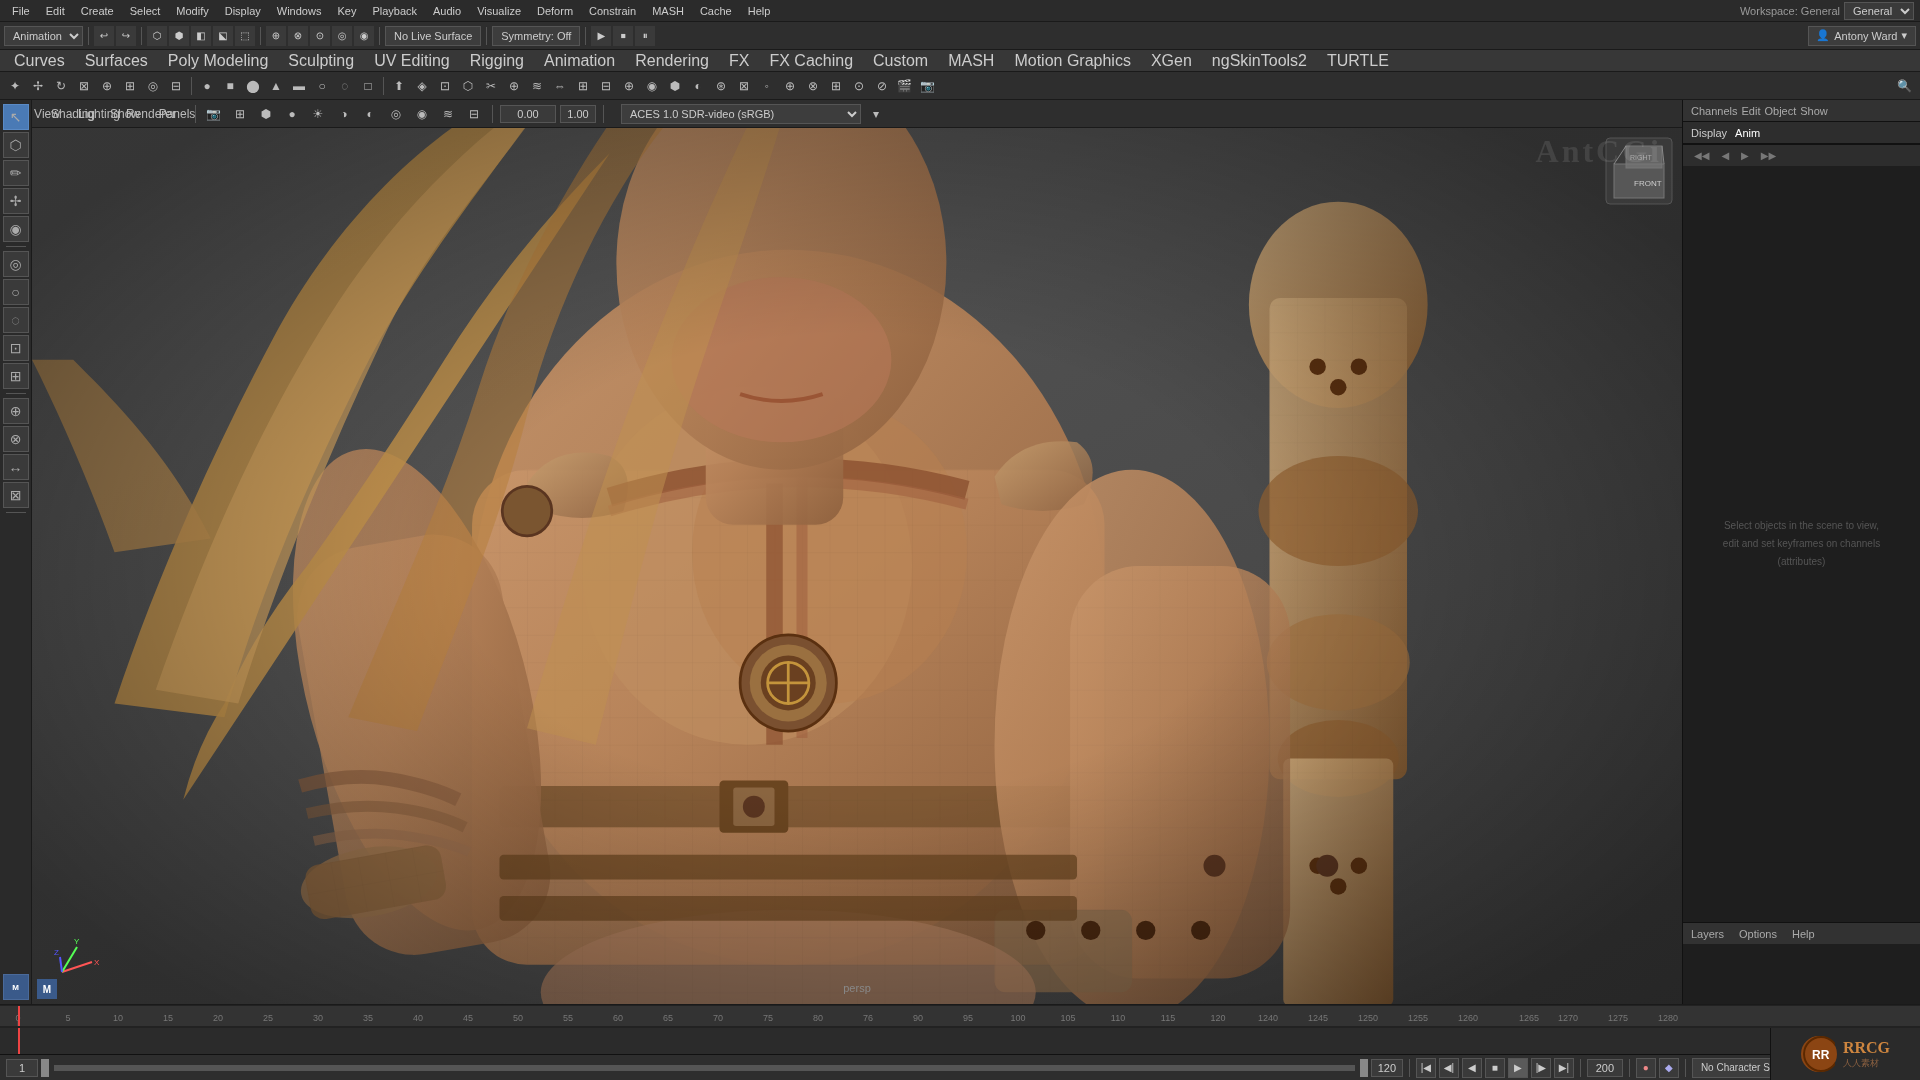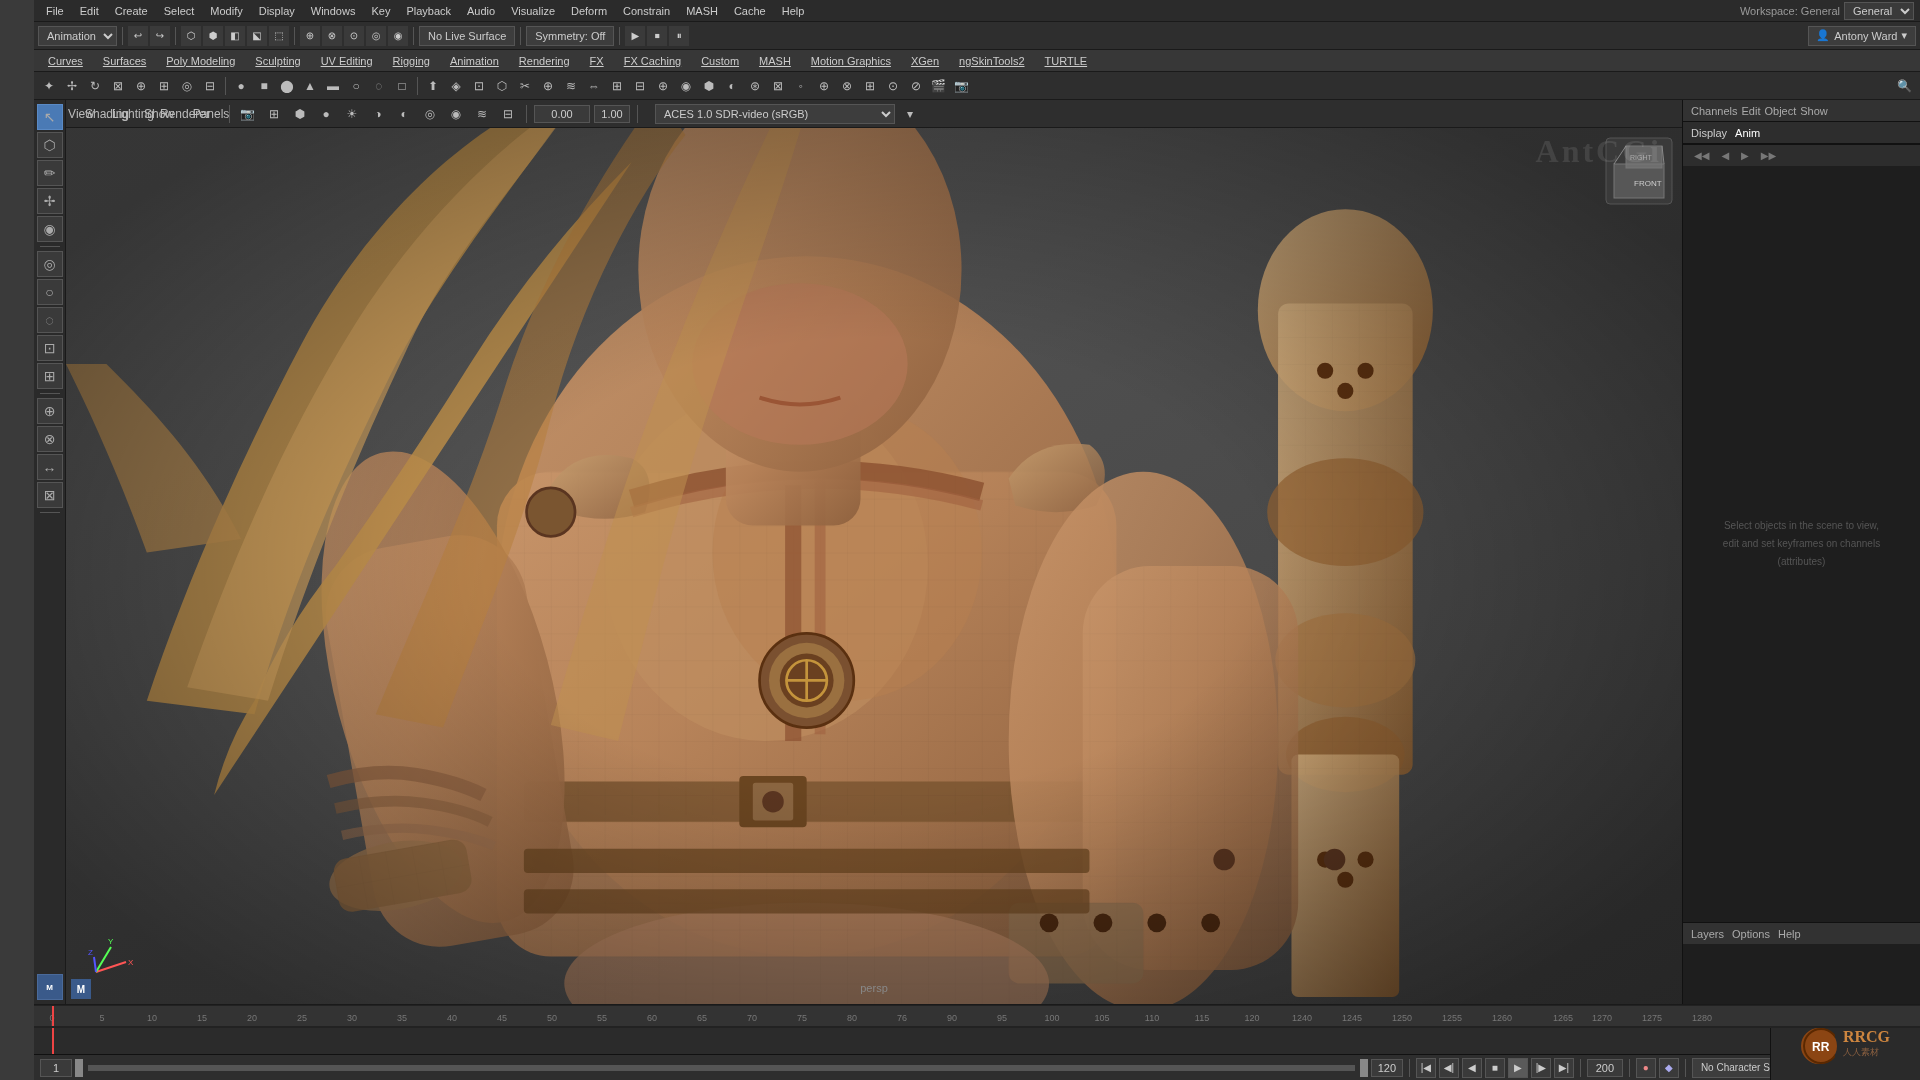--- a/index.html
+++ b/index.html
@@ -110,26 +110,25 @@
     #menu-bar {
       height: 22px;
       background: #373737;
       display: flex;
       align-items: center;
       padding: 0 4px;
       gap: 0;
       border-bottom: 1px solid #1a1a1a;
     }
     .menu-item {
-      font-size: 11px;
+      font-size: 16px;
       color: #cccccc;
       padding: 2px 10px;
       cursor: pointer;
       white-space: nowrap;
-      text-decoration: underline;
     }
     .menu-separator { flex: 1; }
 
     
     #icon-bar {
       height: 28px;
       background: #2e2e2e;
       display: flex;
       align-items: center;
       padding: 0 4px;
@@ -327,21 +326,20 @@
       height: 5px;
       background: #555;
       transform: translateX(-50%);
     }
 
     
     #full-layout {
       display: flex;
       flex-direction: column;
       height: 1080px;
-      padding-left: 34px;
     }
 
     #content-area {
       display: flex;
       flex: 1;
       min-height: 0;
     }
 
     #viewport-section {
       flex: 1;
@@ -813,21 +811,21 @@
         <span class="mini-arrow">▶</span>
         <span class="mini-arrow">▶▶</span>
       </div>
 
       <div id="channels-body">
         <div id="channels-info">
           <span>Select objects in the scene to view,<br>edit and set keyframes on channels<br>(attributes)</span>
         </div>
       </div>
 
-      <div style="height:22px; background:#323232; display:flex; align-items:center; padding:0 8px; gap:8px; border-top:1px solid #111;">
+      <div style="height:22px; background:#323232; display:flex; align-items:center; padding:0 8px; gap:15px; border-top:1px solid #111;">
         <span class="ch-tab">Layers</span>
         <span class="ch-tab">Options</span>
         <span class="ch-tab">Help</span>
       </div>
 
       <div style="height:60px; background:#1e1e1e;"></div>
     </div>
 
   </div>
 
@@ -922,21 +920,21 @@
     <div class="tb-separator"></div>
 
     <div class="tb-text-btn" style="font-size:10px;">No Character Set</div>
 
     <div class="tb-text-btn" style="font-size:10px;">No Anim Layer</div>
 
     <div class="tb-separator"></div>
 
     <span style="font-size:10px; color:#aaa;">24 fps</span>
 
-    <div id="logo-area" style="position:absolute; right:0; bottom:0; width:150px; height:52px; background:#2a2a2a; display:flex; align-items:flex-start; justify-content:center; gap:6px; border-left:1px solid #111;">
+    <div id="logo-area" style="position:absolute; right:0; bottom:0; width:150px; height:52px; background:#2a2a2a; display:flex; align-items:center; justify-content:center; gap:6px; border-left:1px solid #111;">
       <div class="logo-circle">
         <svg width="36" height="36">
           <circle cx="18" cy="18" r="17" fill="#8B4513" stroke="#5A2800" stroke-width="2"></circle>
           <text x="9" y="23" fill="white" font-size="12" font-weight="bold" font-family="Arial">RR</text>
         </svg>
       </div>
       <div>
         <div style="font-size:16px; font-weight:bold; color:#CD853F; font-family:serif;">RRCG</div>
         <div style="font-size:9px; color:#8B6040;">人人素材</div>
       </div>

